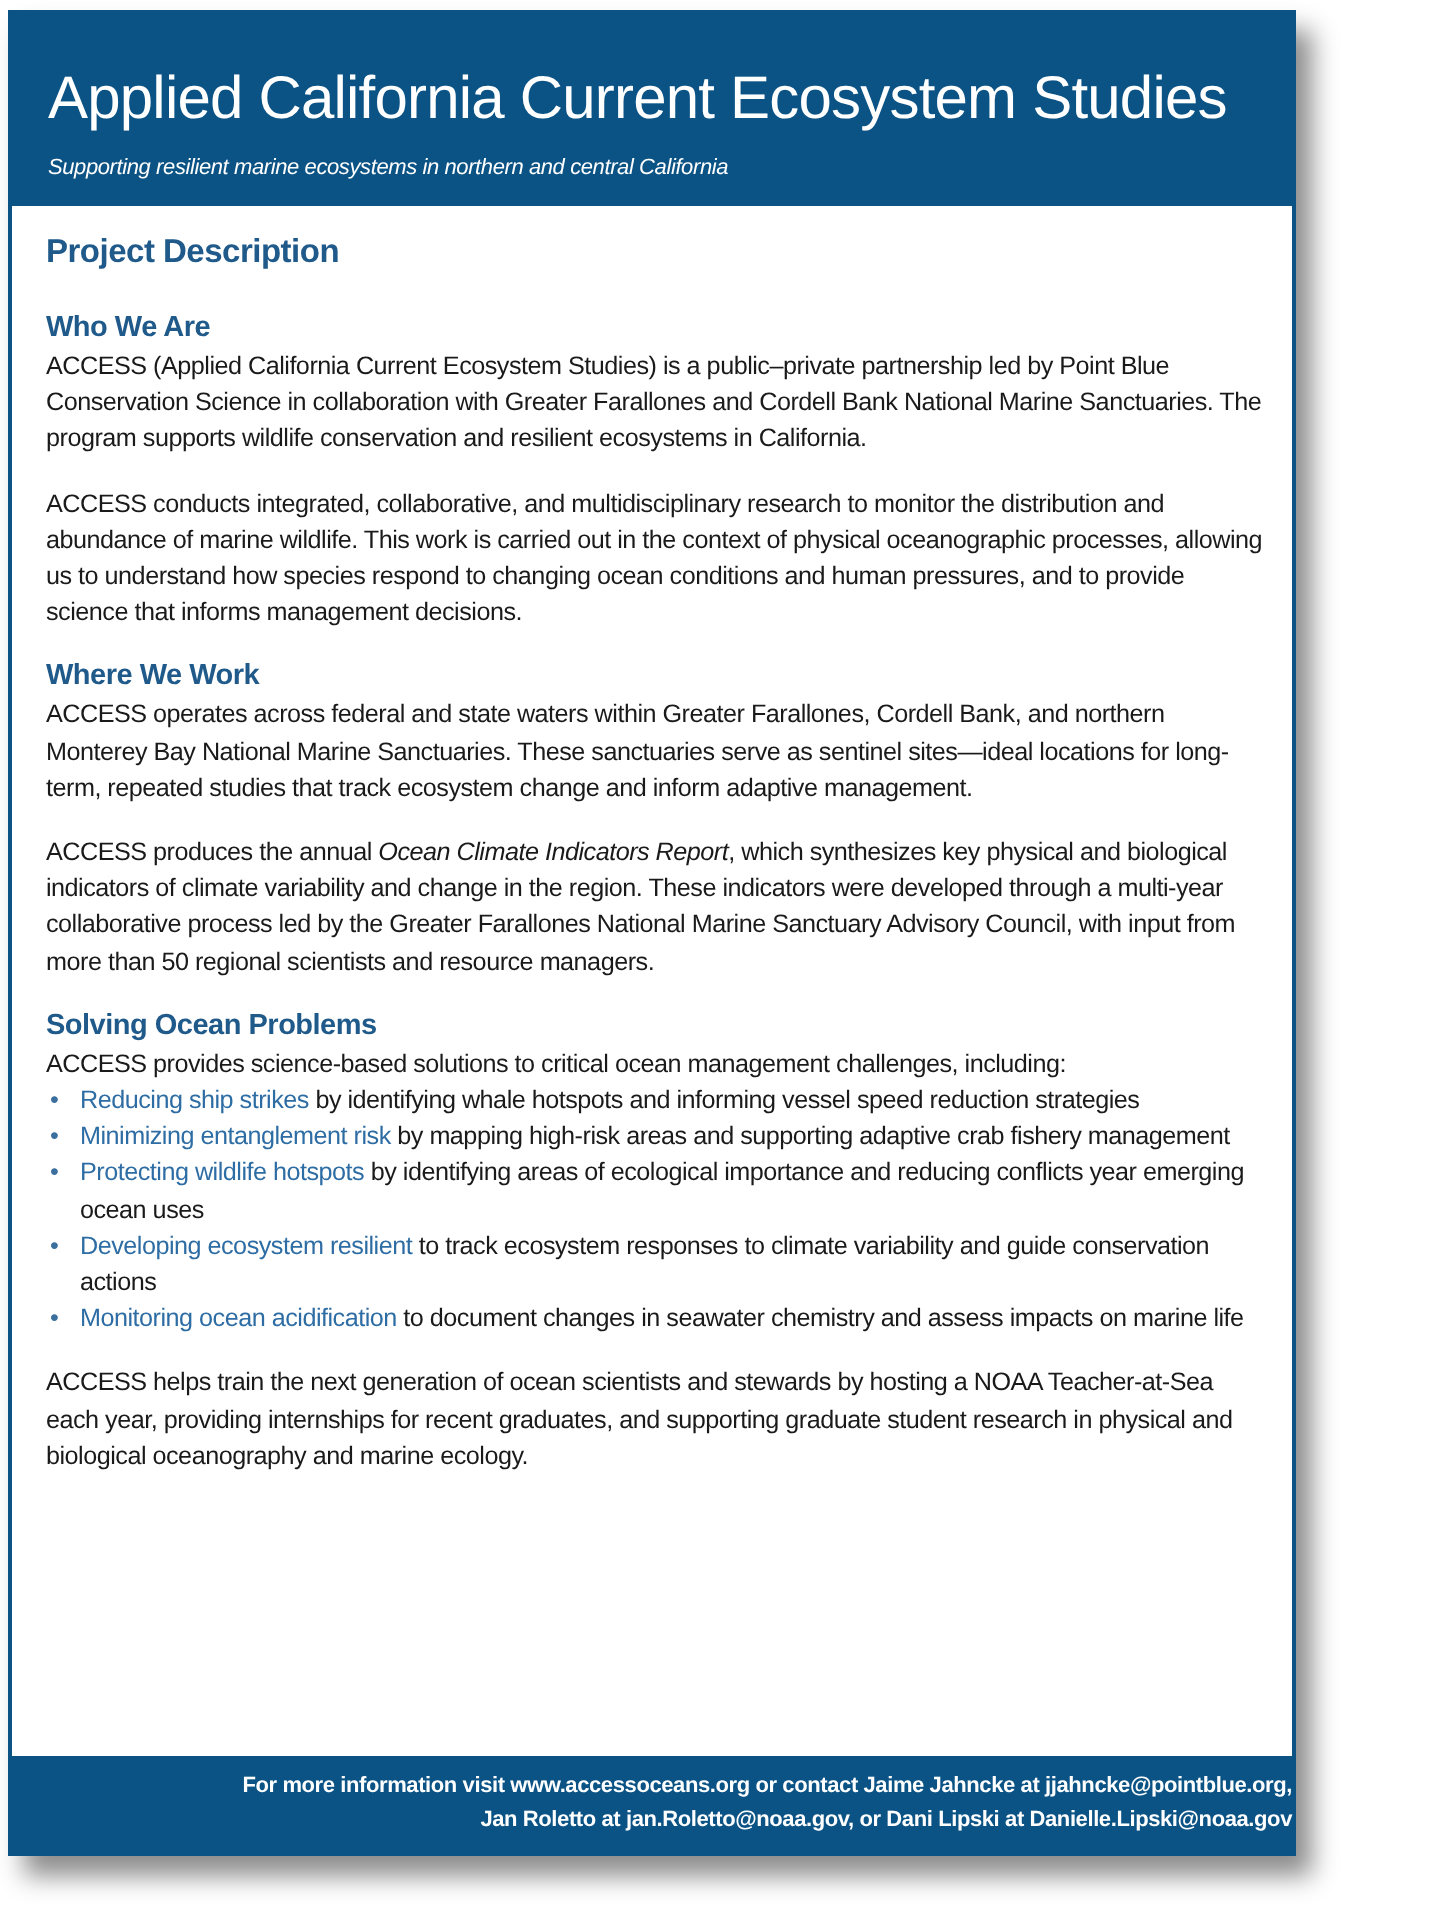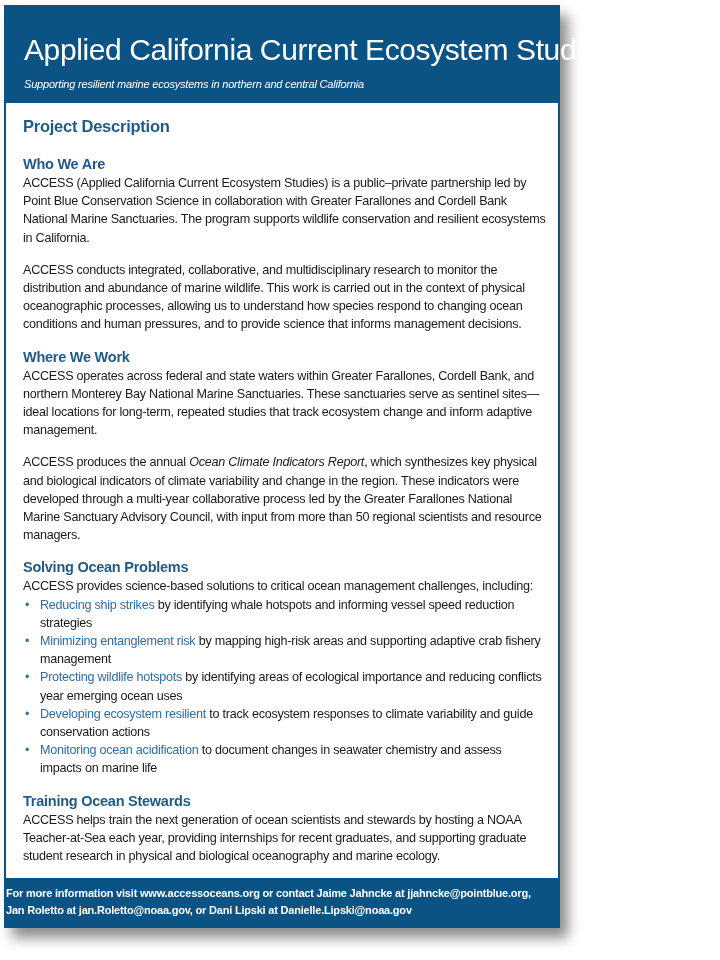--- a/index.html
+++ b/index.html
@@ -11,21 +11,21 @@
     width: 720px;
     height: 960px;
     position: relative;
     overflow: hidden;
     font-family: "Liberation Sans", "DejaVu Sans", sans-serif;
   }
   .page {
     position: absolute;
     left: 4px;
     top: 5px;
-    width: 556px;
+    width: 644px;
     height: 923px;
     background: #ffffff;
     border: 2px solid #0b5385;
     box-sizing: border-box;
     box-shadow: 8px 10px 12px rgba(0,0,0,0.45);
   }
   .header {
     position: absolute;
     left: 0;
     top: 0;
@@ -104,21 +104,21 @@
     margin-top: 12px;
   }
   .footer {
     position: absolute;
     left: 0;
     right: 0;
     bottom: 0;
     height: 48px;
     background: #0b5385;
     color: #ffffff;
-    text-align: left;
+    text-align: right;
     font-size: 11px;
     font-weight: bold;
     line-height: 17px;
     padding-top: 7px;
     box-sizing: border-box;
     letter-spacing: -0.2px;
   }
   .footer div { white-space: nowrap; }
 </style>
 </head>
@@ -172,21 +172,20 @@
           <span class="lead">Developing ecosystem resilient</span><span> to track ecosystem responses to climate variability and guide conservation actions</span>
         </li>
         <li>
           <span class="bullet">•</span>
           <span class="lead">Monitoring ocean acidification</span><span> to document changes in seawater chemistry and assess impacts on marine life</span>
         </li>
       </ul>
     </div>
 
     <div class="section">
-      <h2>Training Ocean Stewards</h2>
       <p>ACCESS helps train the next generation of ocean scientists and stewards by hosting a NOAA Teacher-at-Sea each year, providing internships for recent graduates, and supporting graduate student research in physical and biological oceanography and marine ecology.</p>
     </div>
   </div>
 
   <div class="footer">
     <div>For more information visit www.accessoceans.org or contact Jaime Jahncke at jjahncke@pointblue.org,</div>
     <div>Jan Roletto at jan.Roletto@noaa.gov, or Dani Lipski at Danielle.Lipski@noaa.gov</div>
   </div>
 </div>
 

